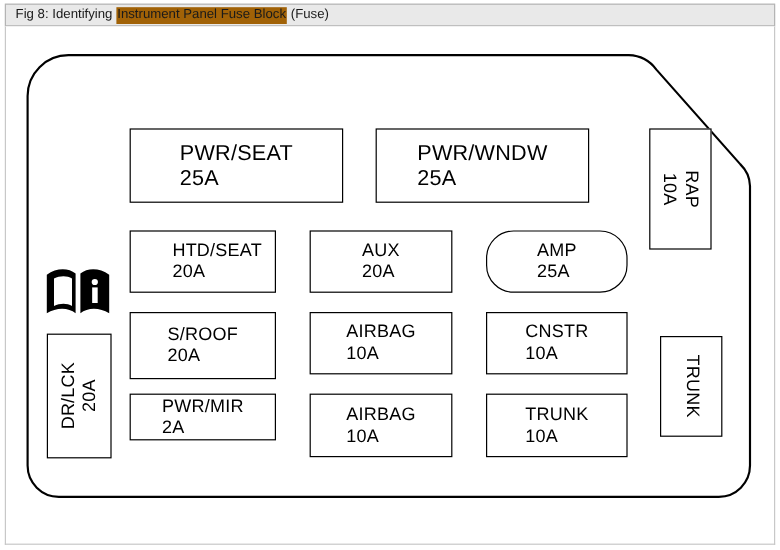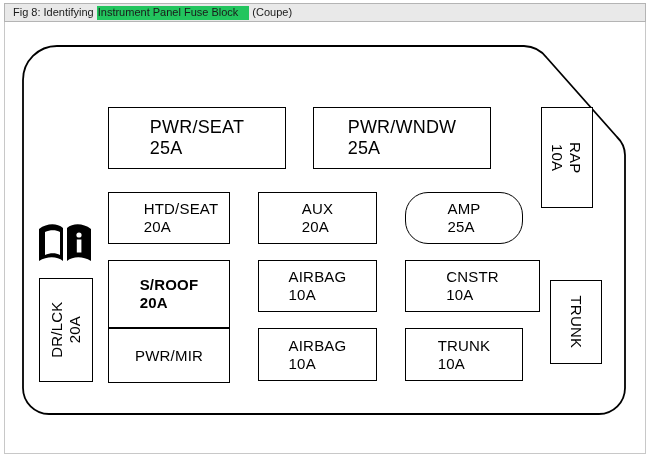--- a/index.html
+++ b/index.html
@@ -31,22 +31,22 @@
     border: 1px solid #b4b4b4;
     display: flex;
     align-items: center;
     padding-left: 8px;
     font-size: 11px;
     color: #1a1a1a;
     white-space: nowrap;
   }
   .caption-bar span { line-height: 1; }
   .cap-hl {
-    background: #22c55e;
-    padding: 1px 11px 2px 1px;
+    background: #a16207;
+    padding: 1px 1px 2px 1px;
     text-align: right;
   }
   .cap-pre { margin-right: 3px; }
   .cap-post { margin-left: 3px; }
 
   
   .diagram-area {
     position: absolute;
     left: 4px;
     top: 22px;
@@ -119,21 +119,21 @@
   }
 </style>
 </head>
 <body>
 
 <div id="screenshot">
 
   <div class="caption-bar">
     <span class="cap-pre">Fig 8: Identifying</span>
       <span class="cap-hl">Instrument Panel Fuse Block</span>
-      <span class="cap-post">(Coupe)</span>
+      <span class="cap-post">(Fuse)</span>
   </div>
 
   <div class="diagram-area">
 
     <svg class="panel-svg" width="642" height="432" viewBox="0 0 642 432">
       <path d="M 18 58
                A 34 34 0 0 1 52 24
                L 519 24
                A 30 30 0 0 1 542 36
                L 612 115
@@ -183,41 +183,42 @@
             <div class="fuse-name">AUX</div>
             <div class="fuse-amp">20A</div>
           </div>
         </div>
         <div class="fuse-box" style="left: 400px; top: 170px; width: 118px; height: 52px; border-radius: 23px;">
           <div class="inner">
             <div class="fuse-name">AMP</div>
             <div class="fuse-amp">25A</div>
           </div>
         </div>
-        <div class="fuse-box" style="left: 103px; top: 238px; width: 122px; height: 68px; font-weight: bold;">
+        <div class="fuse-box" style="left: 103px; top: 238px; width: 122px; height: 56px;">
           <div class="inner">
             <div class="fuse-name">S/ROOF</div>
             <div class="fuse-amp">20A</div>
           </div>
         </div>
         <div class="fuse-box" style="left: 253px; top: 238px; width: 119px; height: 52px;">
           <div class="inner">
             <div class="fuse-name">AIRBAG</div>
             <div class="fuse-amp">10A</div>
           </div>
         </div>
-        <div class="fuse-box" style="left: 400px; top: 238px; width: 135px; height: 52px;">
+        <div class="fuse-box" style="left: 400px; top: 238px; width: 118px; height: 52px;">
           <div class="inner">
             <div class="fuse-name">CNSTR</div>
             <div class="fuse-amp">10A</div>
           </div>
         </div>
-        <div class="fuse-box" style="left: 103px; top: 306px; width: 122px; height: 55px;">
+        <div class="fuse-box" style="left: 103px; top: 306px; width: 122px; height: 39px;">
           <div class="inner">
             <div class="fuse-name">PWR/MIR</div>
+            <div class="fuse-amp">2A</div>
           </div>
         </div>
         <div class="fuse-box" style="left: 253px; top: 306px; width: 119px; height: 53px;">
           <div class="inner">
             <div class="fuse-name">AIRBAG</div>
             <div class="fuse-amp">10A</div>
           </div>
         </div>
         <div class="fuse-box" style="left: 400px; top: 306px; width: 118px; height: 53px;">
           <div class="inner">

